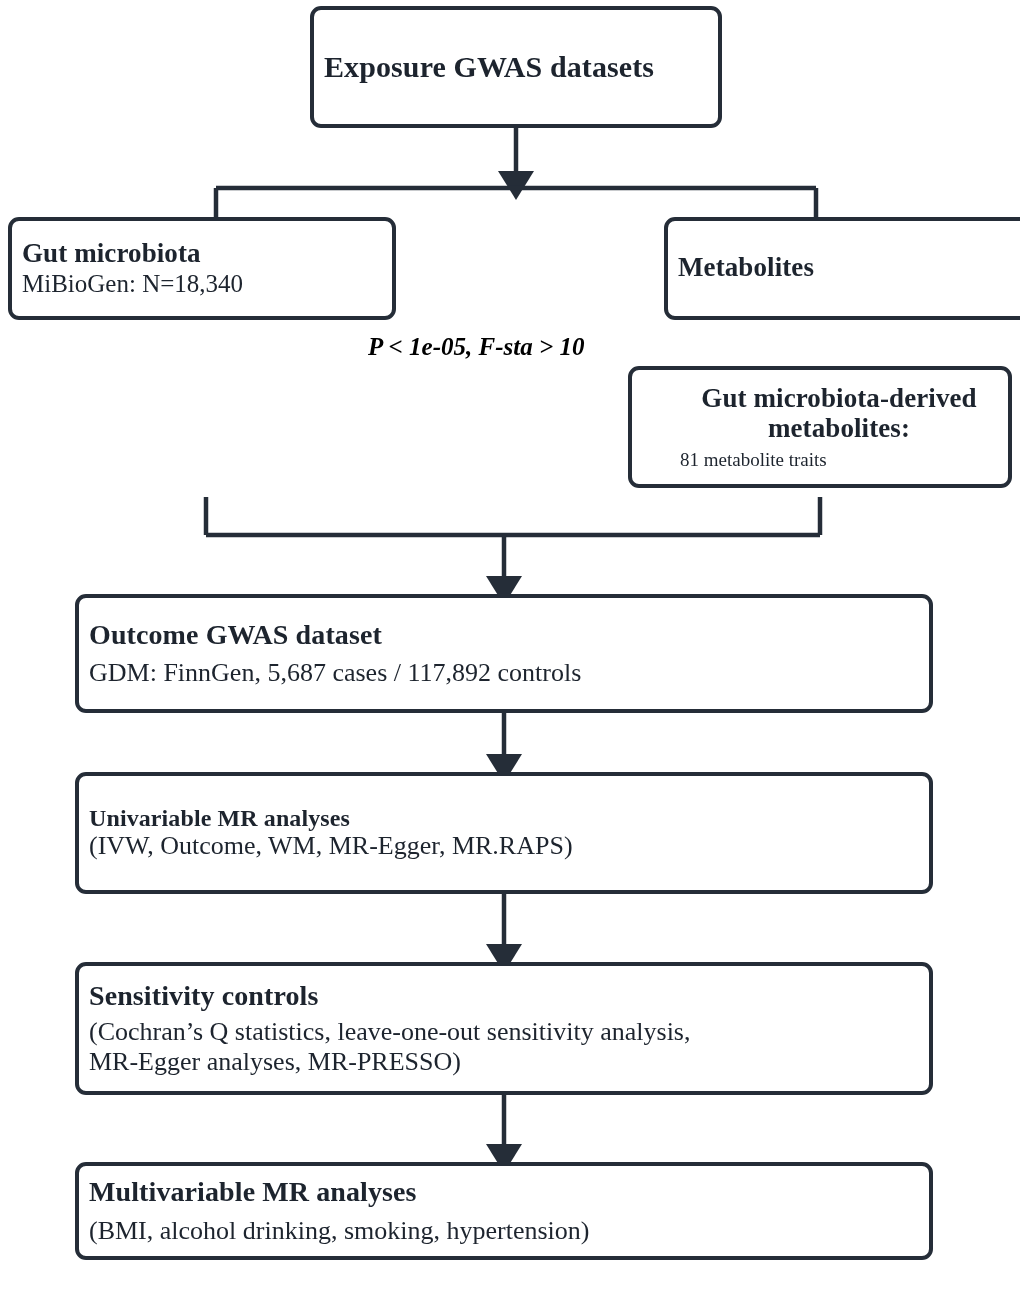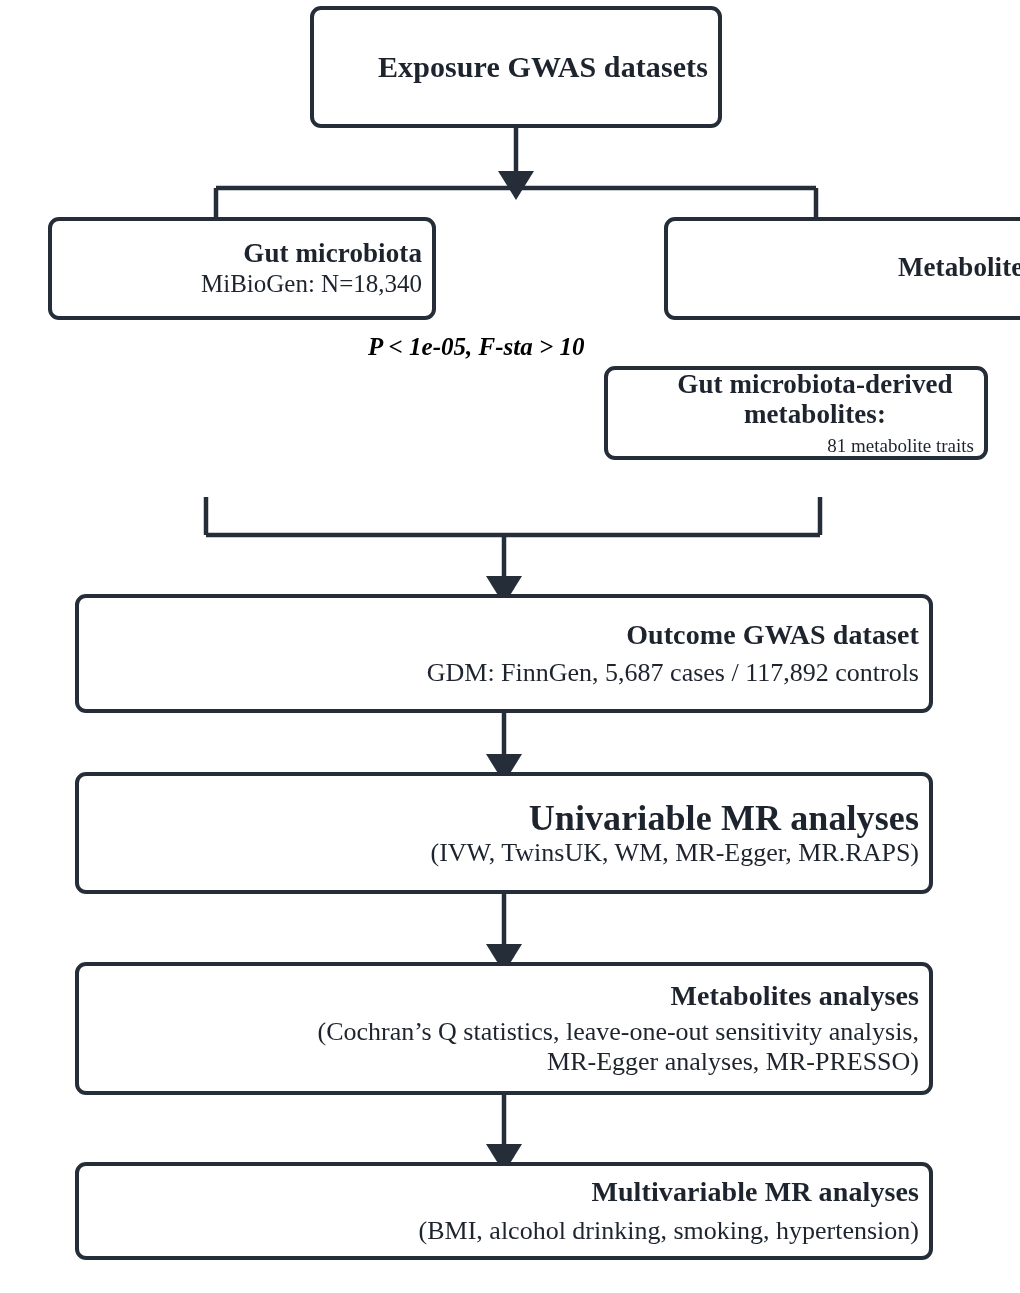--- a/index.html
+++ b/index.html
@@ -27,61 +27,61 @@
     height: 1293px;
   }
   .node {
     position: absolute;
     box-sizing: border-box;
     border: 4px solid #252d38;
     border-radius: 11px;
     background: #ffffff;
     display: flex;
     flex-direction: column;
-    align-items: flex-end;
+    align-items: flex-start;
     justify-content: center;
     text-align: center;
     padding: 4px 10px;
   }
   .node .title {
     font-weight: bold;
     line-height: 1.12;
     letter-spacing: 0.1px;
   }
   .node .sub {
     font-weight: normal;
     line-height: 1.15;
   }
 
   
   #node-exposure      { left: 310px; top: 6px;   width: 412px; height: 122px; }
   #node-exposure .title { font-size: 30px; }
 
-  #node-gut-mb        { left: 8px;   top: 217px; width: 388px; height: 103px; margin-left: 40px; }
+  #node-gut-mb        { left: 8px;   top: 217px; width: 388px; height: 103px; }
   #node-gut-mb .title { font-size: 27px; margin-bottom: 2px; }
   #node-gut-mb .sub   { font-size: 25px; }
 
   #node-metabolites   { left: 664px; top: 217px; width: 384px; height: 103px; }
   #node-metabolites .title { font-size: 27px; margin-bottom: 2px; }
   #node-metabolites .sub   { font-size: 25px; }
 
   #node-gut-traits    { left: 8px;   top: 372px; width: 388px; height: 125px; }
   #node-gut-traits .title { font-size: 27px; margin-bottom: 20px; }
   #node-gut-traits .sub   { font-size: 25px; }
 
-  #node-met-traits    { left: 604px; top: 366px; width: 384px; height: 94px; padding-left: 48px; }
+  #node-met-traits    { left: 628px; top: 366px; width: 384px; height: 122px; padding-left: 48px; }
   #node-met-traits .title { font-size: 27px; margin-bottom: 6px; }
   #node-met-traits .sub   { font-size: 19px; }
 
   #node-outcome       { left: 75px;  top: 594px; width: 858px; height: 119px; }
   #node-outcome .title { font-size: 28px; margin-bottom: 8px; }
   #node-outcome .sub   { font-size: 26px; }
 
   #node-univariable   { left: 75px;  top: 772px; width: 858px; height: 122px; }
-  #node-univariable .title { font-size: 36px; margin-bottom: 0; }
+  #node-univariable .title { font-size: 24px; margin-bottom: 0; }
   #node-univariable .sub   { font-size: 26px; }
 
   #node-sensitivity   { left: 75px;  top: 962px; width: 858px; height: 133px; }
   #node-sensitivity .title { font-size: 28px; margin-bottom: 6px; }
   #node-sensitivity .sub   { font-size: 26px; }
 
   #node-multivariable { left: 75px;  top: 1162px; width: 858px; height: 98px; }
   #node-multivariable .title { font-size: 28px; margin-bottom: 8px; }
   #node-multivariable .sub   { font-size: 26px; }
 
@@ -149,25 +149,25 @@
     <div class="sub">81 metabolite traits</div>
   </div>
 
   <div class="node" id="node-outcome">
     <div class="title">Outcome GWAS dataset</div>
     <div class="sub">GDM: FinnGen, 5,687 cases / 117,892 controls</div>
   </div>
 
   <div class="node" id="node-univariable">
     <div class="title">Univariable MR analyses</div>
-    <div class="sub">(IVW, TwinsUK, WM, MR-Egger, MR.RAPS)</div>
+    <div class="sub">(IVW, Outcome, WM, MR-Egger, MR.RAPS)</div>
   </div>
 
   <div class="node" id="node-sensitivity">
-    <div class="title">Metabolites analyses</div>
+    <div class="title">Sensitivity controls</div>
     <div class="sub">(Cochran’s Q statistics, leave-one-out sensitivity analysis,</div>
     <div class="sub">MR-Egger analyses, MR-PRESSO)</div>
   </div>
 
   <div class="node" id="node-multivariable">
     <div class="title">Multivariable MR analyses</div>
     <div class="sub">(BMI, alcohol drinking, smoking, hypertension)</div>
   </div>
 
 </div>

